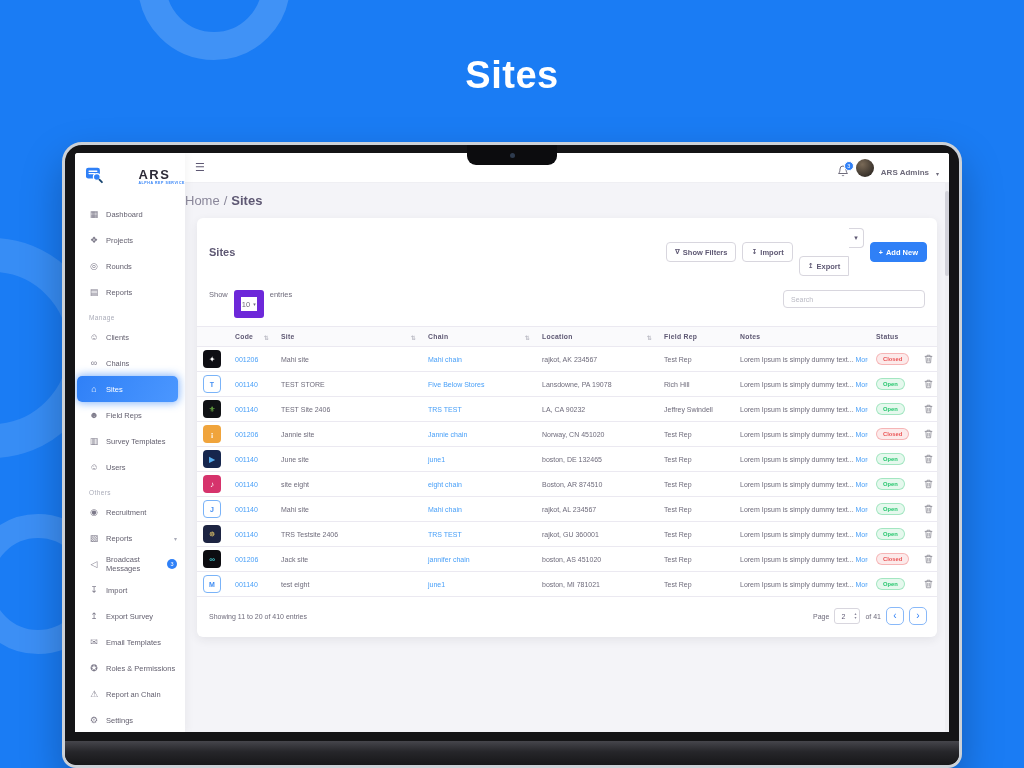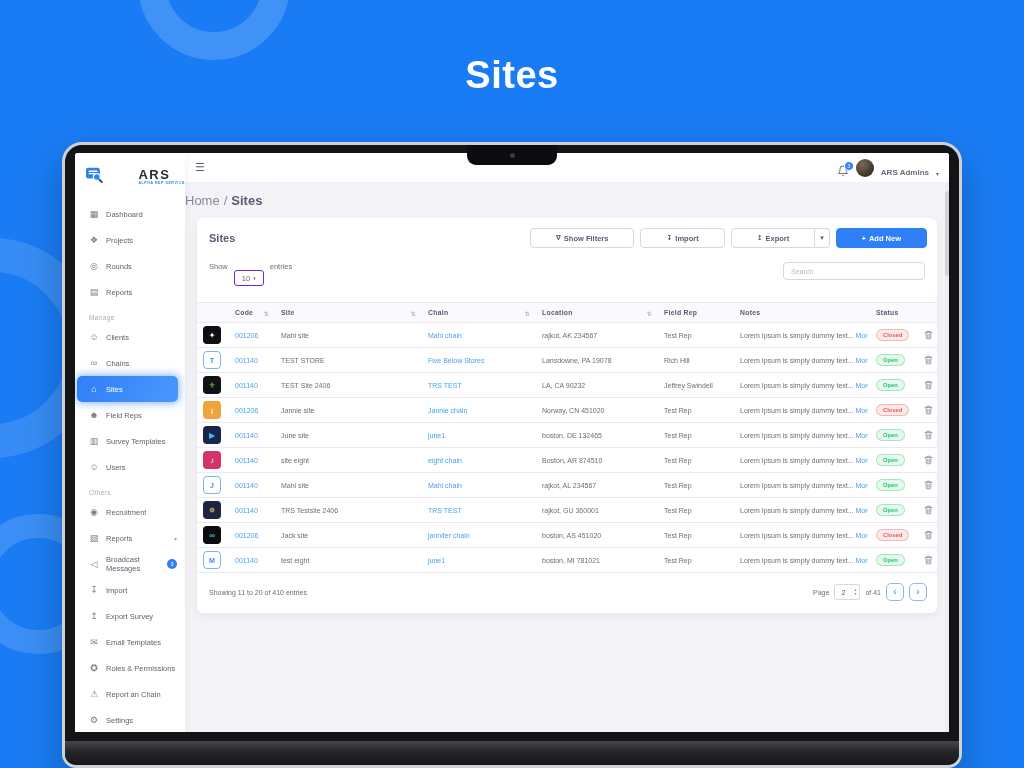--- a/index.html
+++ b/index.html
@@ -105,34 +105,34 @@
 
   
   .card {
     margin:2px 12px 0; background:#fff; border-radius:6px;
     box-shadow:0 3px 10px rgba(34,41,47,.08);
   }
   .card-header { display:flex; align-items:center; padding:10px 10px 8px 12px; }
   .card-title { font-size:11px; font-weight:700; color:#5e5873; }
   .card-actions { margin-left:auto; display:flex; align-items:center; gap:6px; }
   .btn {
-    height:20px; display:inline-flex; align-items:center; gap:3px; padding:0 25px;
+    height:20px; display:inline-flex; align-items:center; gap:3px; padding:0 8px;
     border:1px solid #d8d6de; border-radius:4px; background:#fff; color:#5e5873;
     font-size:7.5px; font-weight:600; cursor:pointer; font-family:inherit;
   }
   .btn .bicon { font-size:7px; color:#5e5873; }
   .btn-group { display:inline-flex; }
-  .btn-group .btn-main { border-radius:4px 0 0 4px; }
+  .btn-group .btn-main { border-radius:4px 0 0 4px;margin-top:28px; }
   .btn-group .btn-caret { border-radius:0 4px 4px 0; border-left:0; padding:0 5px; }
   .btn-primary { background:#2f80f7; border-color:#2f80f7; color:#fff; }
   .btn-primary .bicon { color:#fff; }
 
   .controls { display:flex; align-items:flex-start; padding:6px 12px 8px; font-size:7.5px; color:#6e6b7b; }
   .page-size-select {
-    margin:8px 6px; width:30px; height:16px; border:1px solid #6d28d9; border-radius:3px;
+    margin:0 6px; width:30px; height:28px; border:7px solid #6d28d9; border-radius:3px;
     display:inline-flex; align-items:center; justify-content:center; gap:3px; cursor:pointer; background:#fff;
   }
   .page-size-select .caret { font-size:5px; color:#6e6b7b; }
   .search-input {
     margin-left:auto; width:142px; height:18px; border:1px solid #d8d6de; border-radius:4px;
     padding:0 7px; font-size:7px; color:#5e5873; font-family:inherit; background:#fff; outline:none;
   }
   .search-input::placeholder { color:#b9b9c3; }
 
   

